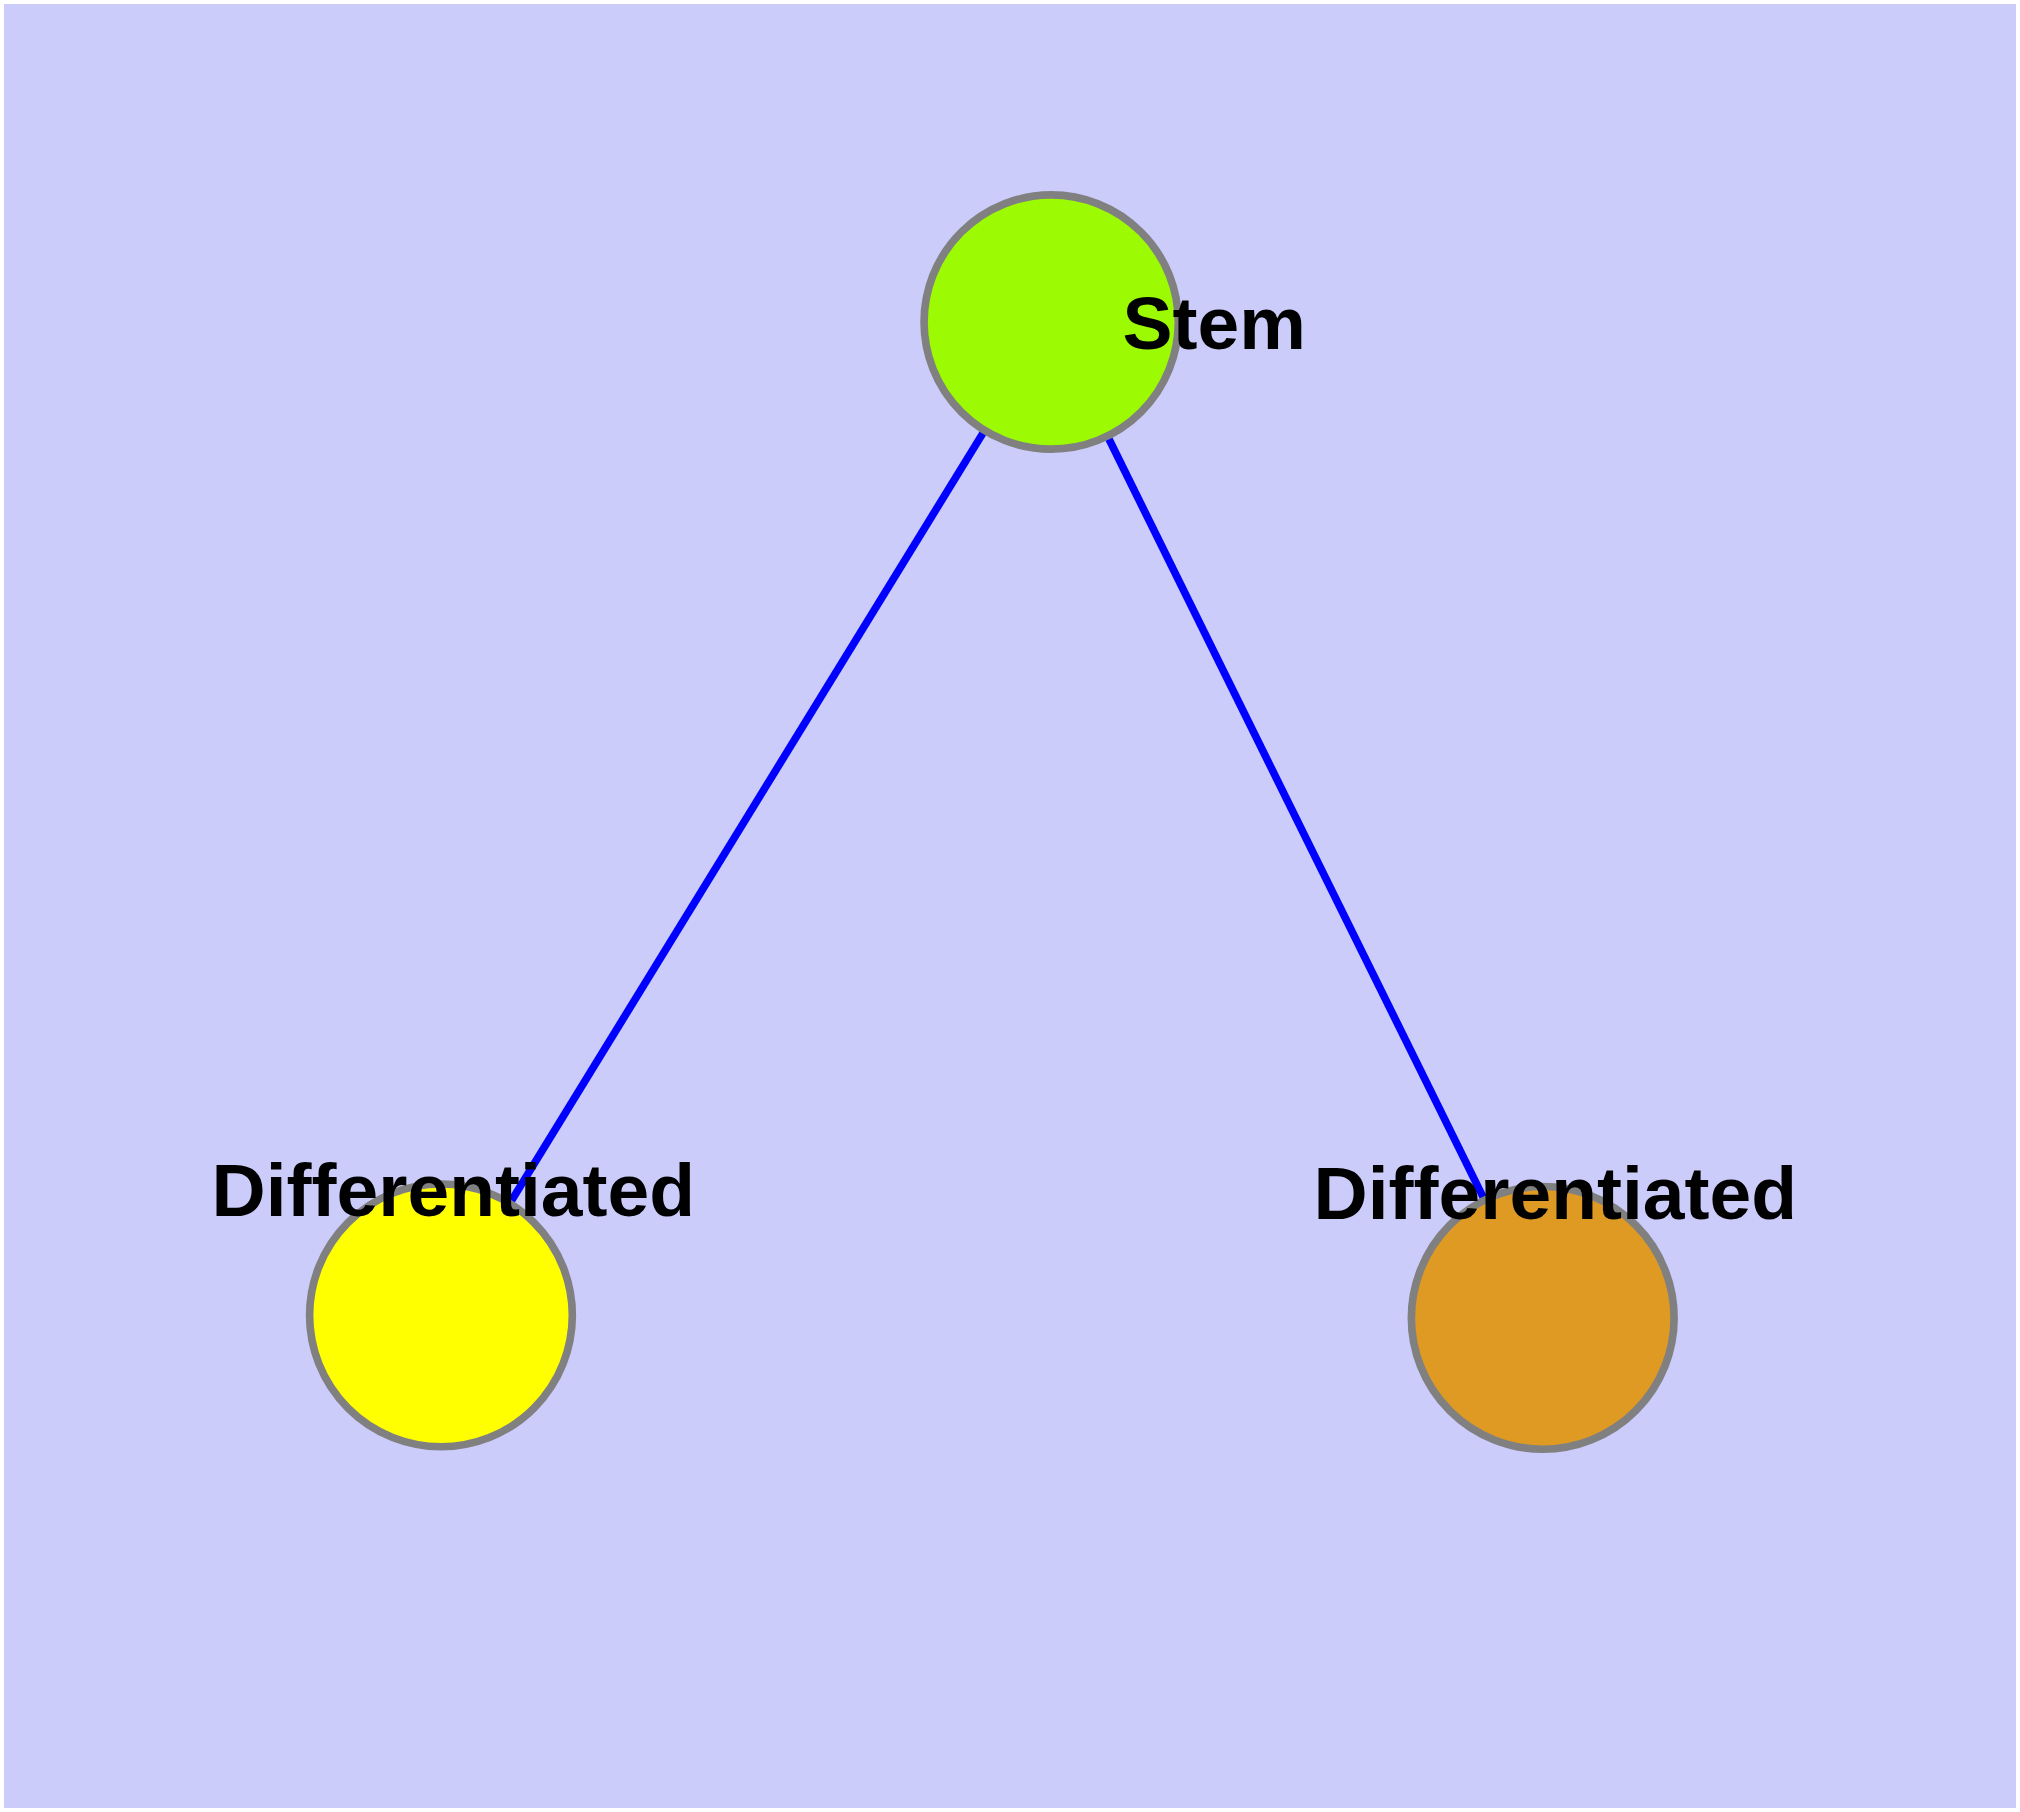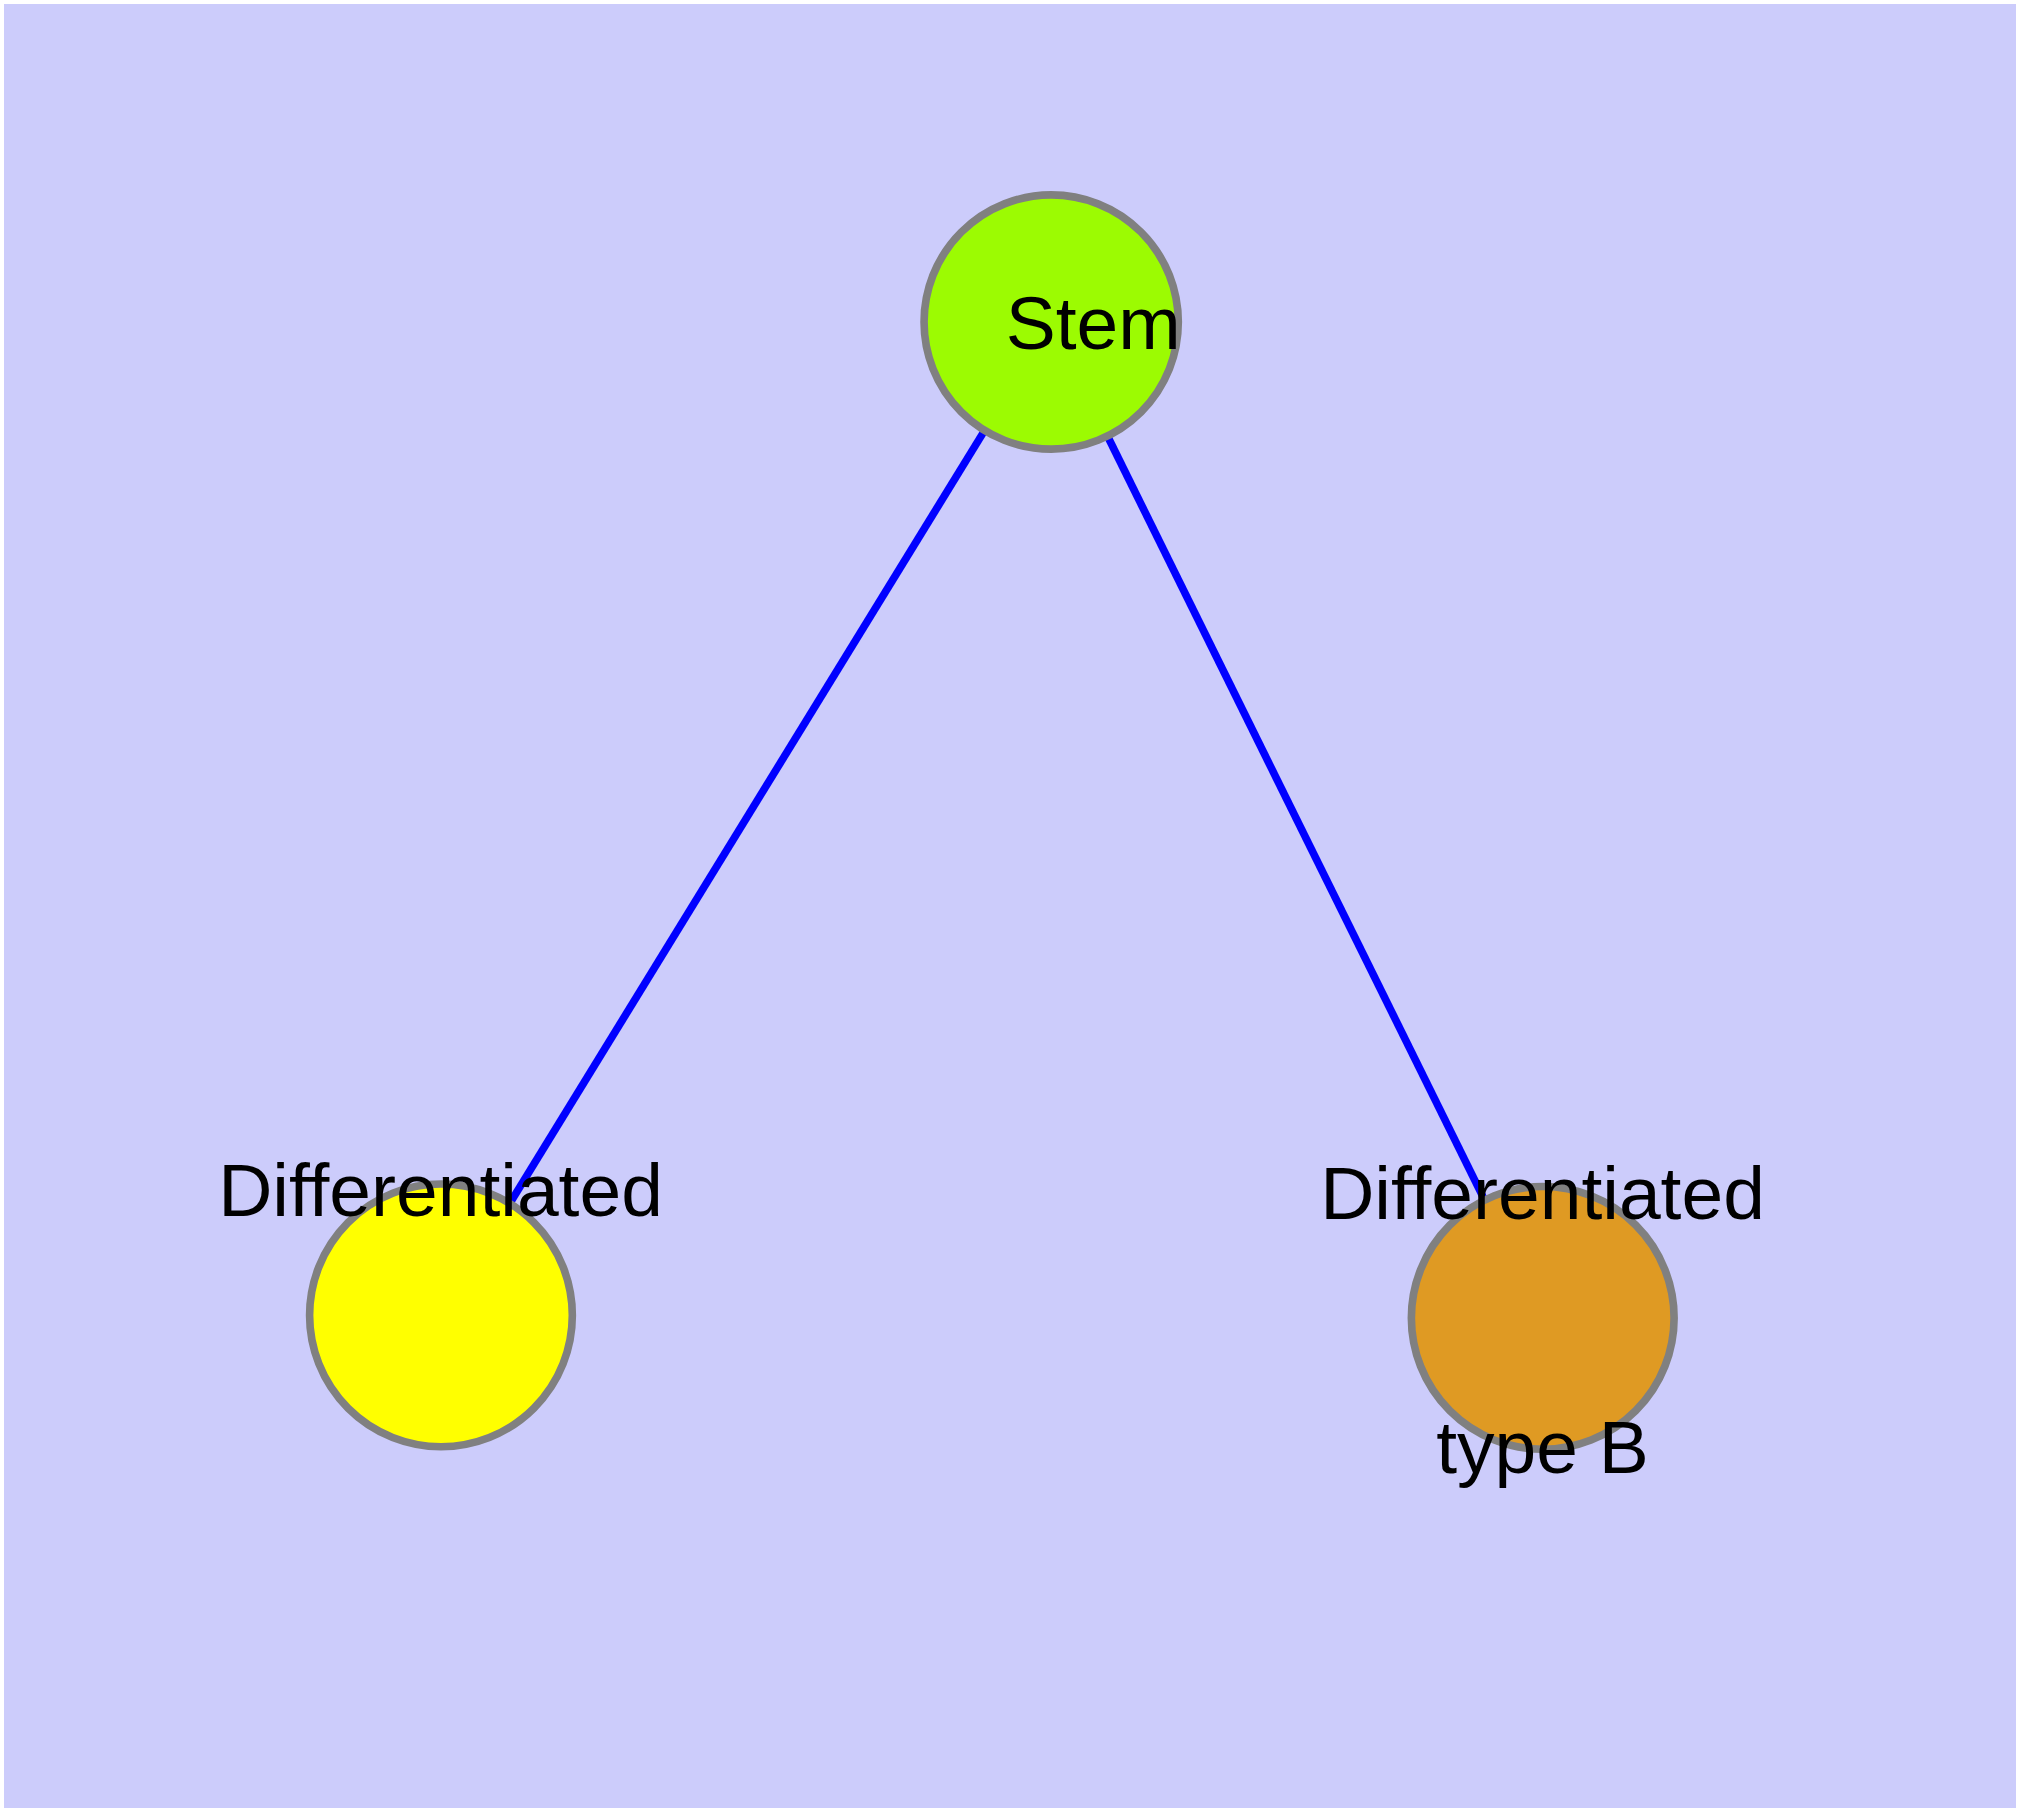--- a/index.html
+++ b/index.html
@@ -35,23 +35,23 @@
     stroke: #808080;
     stroke-width: 9;
   }
   .edge-line {
     stroke: #0000ff;
     stroke-width: 9;
     stroke-linecap: butt;
   }
   .node-label {
     position: absolute;
-    text-align: center;
+    text-align: right;
     color: #000000;
-    font-weight: normal;
+    font-weight: bold;
     font-family: "Liberation Sans", "DejaVu Sans", sans-serif;
     line-height: 1.13;
     white-space: pre;
     pointer-events: none;
     -webkit-user-select: none;
     user-select: none;
   }
   #label-stem {
     left: 795px;
     top: 258px;
@@ -95,17 +95,16 @@
   <div class="node-label" id="label-stem" style="left: 797px; top: 196px; color: rgb(0, 0, 0);">
     <span>Stem</span>
   </div>
 
   <div class="node-label" id="label-a" style="left: 186px; top: 978px; color: rgb(0, 0, 0);">
     <div>Differentiated</div>
   </div>
 
   <div class="node-label" id="label-b" style="left: 1288px; top: 981px; color: rgb(0, 0, 0);">
     <div>Differentiated</div>
-    <div>type B</div>
   </div>
 
 </div>
 
 
 </body></html>

